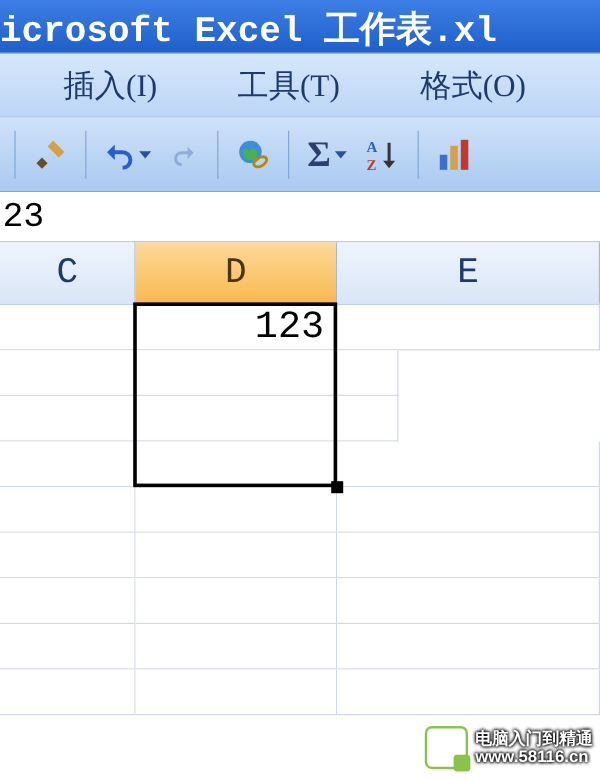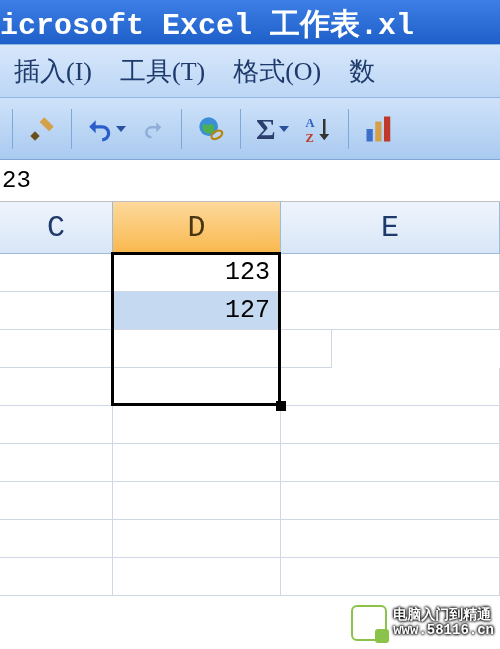--- a/index.html
+++ b/index.html
@@ -28,20 +28,21 @@
     border-bottom: 1px solid #8fb7e6;
     display: flex;
     height: 54px;
     align-items: center;
     font-size: 26px;
     color: #1d3a6b;
   }
   .menubar .menu-item {
     padding: 0 14px;
     white-space: nowrap;
+    margin-left: 39px;
   }
   .toolbar {
     background: linear-gradient(to bottom, #cfe2f9 0%, #a9caf0 100%);
     border-bottom: 1px solid #7fa8d9;
     height: 62px;
     display: flex;
     align-items: center;
     gap: 4px;
     padding: 0 6px;
   }
@@ -67,21 +68,21 @@
     border-right: 5px solid transparent;
     border-top: 6px solid #2a519e;
     margin-left: 3px;
   }
   .formulabar {
     background: #fff;
     height: 42px;
     display: flex;
     align-items: center;
     font-family: "Courier New", monospace;
-    font-size: 24px;
+    font-size: 29px;
     padding-left: 2px;
     border-bottom: 1px solid #bfbfbf;
   }
   .col-headers {
     display: flex;
     height: 52px;
     border-bottom: 1px solid #9fb9d8;
   }
   .col-header {
     background: linear-gradient(to bottom, #eef4fc 0%, #d9e6f7 100%);
@@ -104,21 +105,21 @@
     display: flex;
     height: 38px;
   }
   .cell {
     border-right: 1px solid #d0d7e5;
     border-bottom: 1px solid #d0d7e5;
     display: flex;
     align-items: center;
     justify-content: flex-end;
     font-family: "Courier New", monospace;
-    font-size: 25px;
+    font-size: 32px;
     padding-right: 10px;
     background: #fff;
     position: relative;
   }
   .cell.selected {
     background: #c5d9f1;
   }
   .selection-border {
     position: absolute;
     border: 3px solid #000;
@@ -156,21 +157,21 @@
     border-radius:3px;
     position:absolute;
     right:-4px;bottom:-4px;
   }
   .wm-text {
     color: #fff;
     font-size: 14px;
     font-weight: bold;
     text-shadow: 0 0 3px #000, 0 0 3px #000, 0 0 3px #000;
     line-height: 1.1;
-    font-family: Liberation Mono, monospace;
+    font-family: Liberation Sans, sans-serif;
   }
 </style>
 </head>
 <body>
 
 <div class="titlebar">
   <span>icrosoft Excel 工作表.xl</span>
 </div>
 
 <div class="menubar">
@@ -243,21 +244,20 @@
 </div>
 
 <div class="grid">
   <div class="row">
     <div class="cell" style="width:113px"></div>
     <div class="cell selected" style="width:168px;background:#fff">123</div>
     <div class="cell" style="width:219px"></div>
   </div>
   <div class="row">
     <div class="cell" style="width:113px"></div>
-    <div class="cell selected" style="width:168px">127</div>
     <div class="cell" style="width:219px"></div>
   </div>
   <div class="row">
     <div class="cell" style="width:113px"></div>
     <div class="cell" style="width:219px"></div>
   </div>
   <div class="row">
     <div class="cell" style="width:113px"></div>
     <div class="cell" style="width:168px"></div>
     <div class="cell" style="width:219px"></div>

